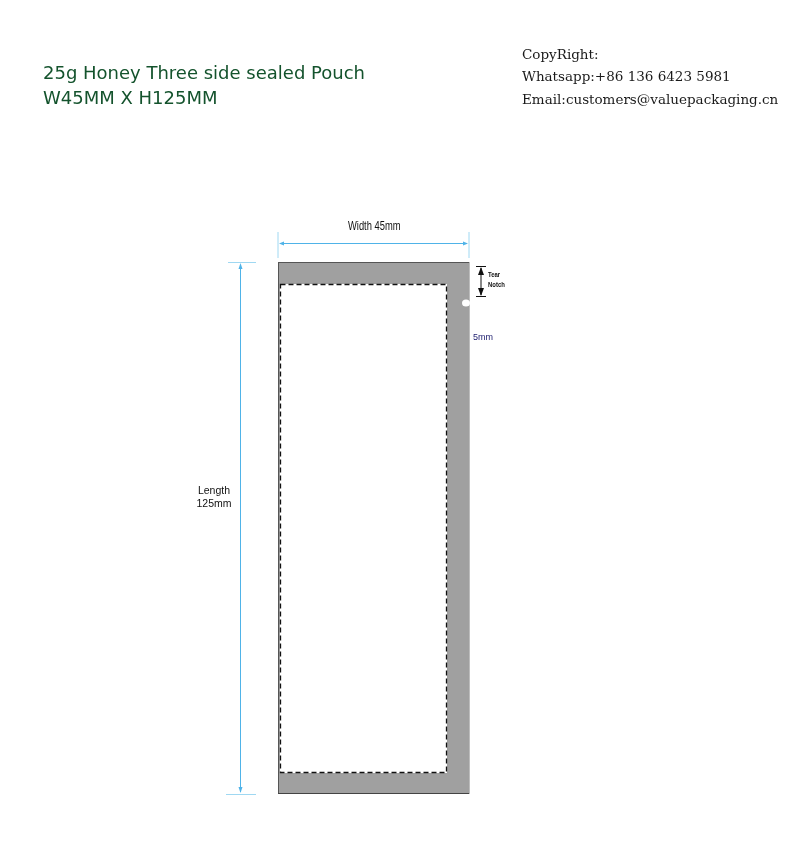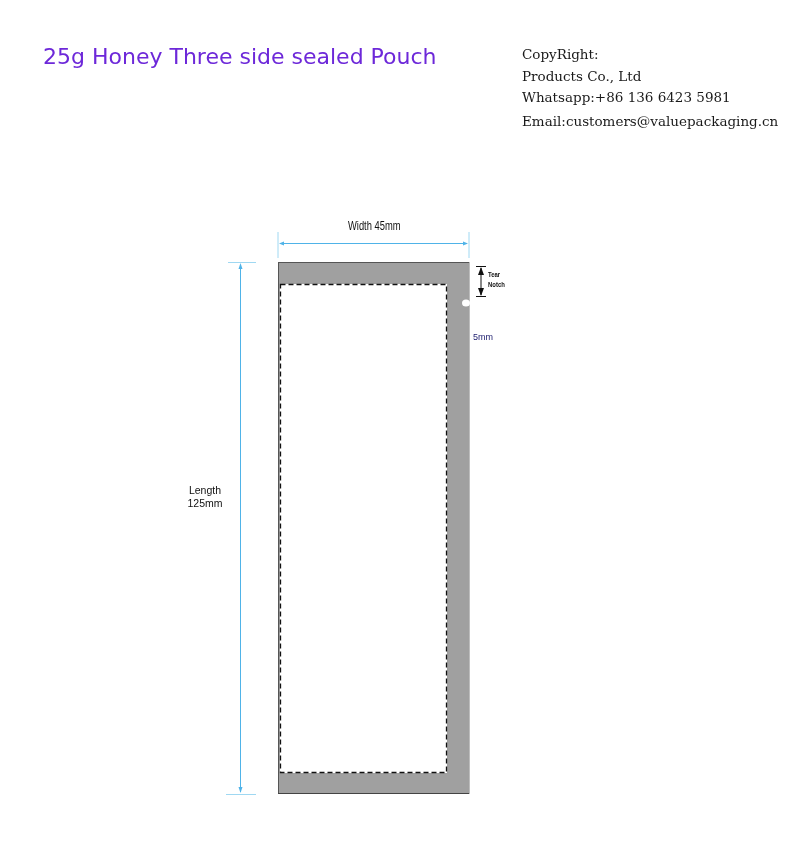--- a/index.html
+++ b/index.html
@@ -1,39 +1,39 @@
 <!DOCTYPE html>
 <html><head>
 <meta charset="utf-8">
 <style>
   html, body { margin:0; padding:0; background:#ffffff; }
   body { width:801px; height:846px; position:relative; overflow:hidden; }
   .abs { position:absolute; }
-  .title-block { left:43px; top:44px; font-family:"DejaVu Sans", sans-serif; font-size:22px; line-height:25px; color:#6d28d9; }
+  .title-block { left:43px; top:60px; font-family:"DejaVu Sans", sans-serif; font-size:18px; line-height:25px; color:#14532d; }
   .title-block div { white-space:nowrap; }
   .copy-block { left:522px; top:44px; font-family:"DejaVu Serif", serif; font-size:13.5px; line-height:21.5px; color:#1a1a1a; }
   .copy-block div { white-space:nowrap; }
   .copy-block .email { margin-top:2px; }
   .dim-label { font-family:"Liberation Sans", sans-serif; color:#111; white-space:nowrap; }
   .width-label { left:348px; top:219px; font-size:12px; transform:scaleX(0.78); transform-origin:left top; }
-  .length-label { left:185px; top:484px; font-size:10.5px; line-height:13px; text-align:center; width:40px; }
+  .length-label { left:194px; top:484px; font-size:10.5px; line-height:13px; text-align:center; width:40px; }
   .tear-label { left:488px; top:270px; font-size:7px; line-height:10px; font-weight:bold; transform:scaleX(0.85); transform-origin:left top; }
   .seal-label { left:473px; top:332px; font-size:9px; color:#1c1c6e; }
   svg { position:absolute; left:0; top:0; }
 </style>
 </head>
 <body>
 
 <div class="abs title-block">
   <div>25g Honey Three side sealed Pouch</div>
+  <div>W45MM X H125MM</div>
 </div>
 
 <div class="abs copy-block">
   <div>CopyRight:</div>
-  <div>Products Co., Ltd</div>
   <div>Whatsapp:+86 136 6423 5981</div>
   <div class="email">Email:customers@valuepackaging.cn</div>
 </div>
 
 <svg width="801" height="846" viewBox="0 0 801 846">
 
   <g>
     <line x1="278" y1="232" x2="278" y2="258" stroke="#9fd8f2" stroke-width="1"></line>
     <line x1="469" y1="232" x2="469" y2="258" stroke="#9fd8f2" stroke-width="1"></line>
     <line x1="280" y1="243.5" x2="467" y2="243.5" stroke="#4fb3e8" stroke-width="1"></line>

